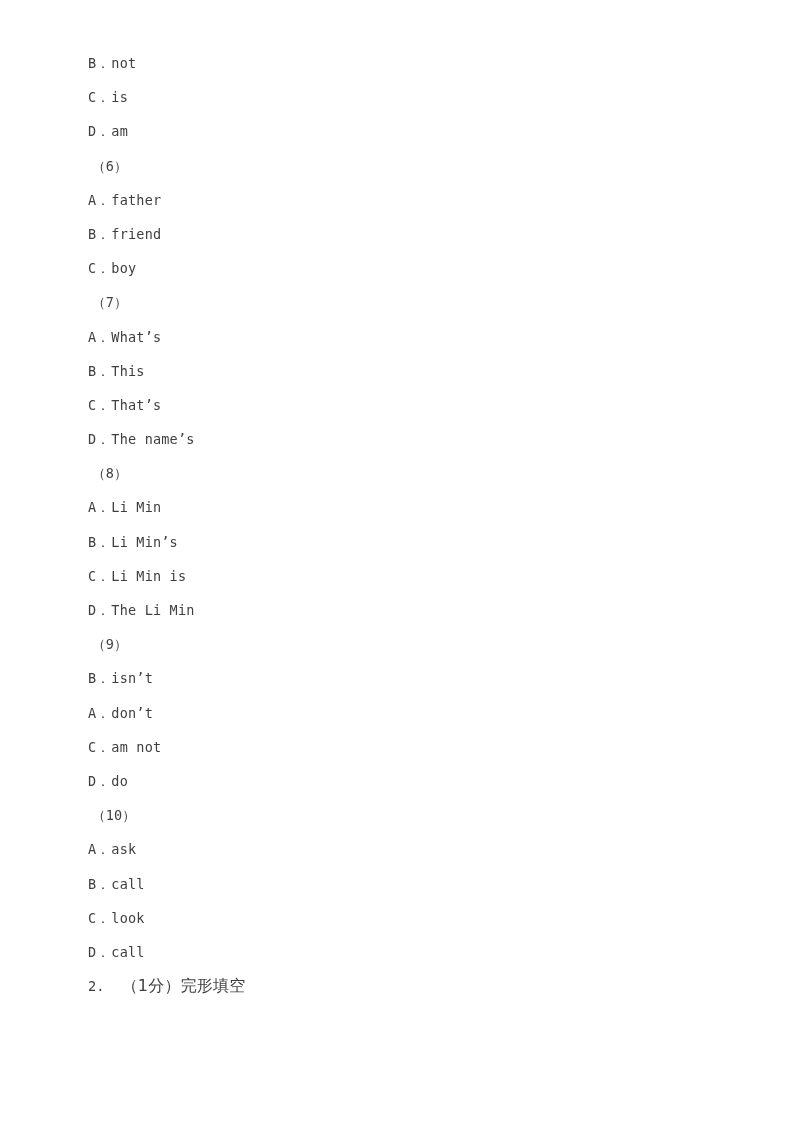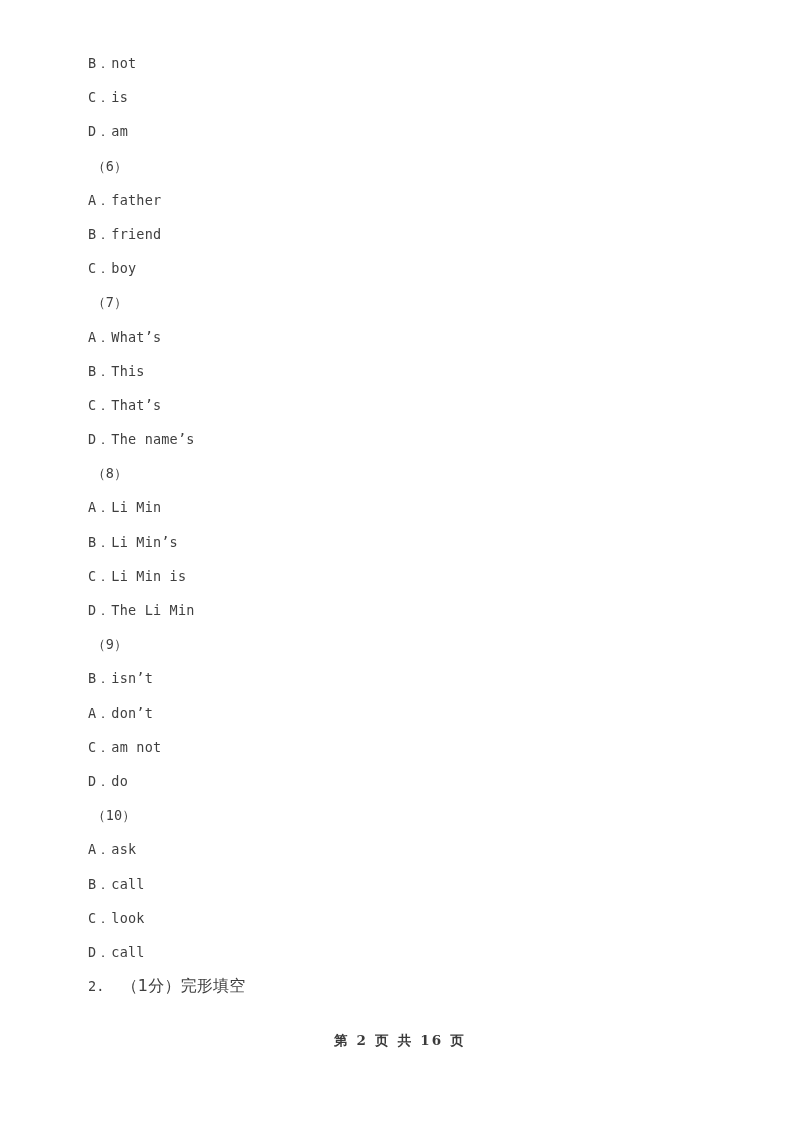--- a/index.html
+++ b/index.html
@@ -126,15 +126,14 @@
       <div class="line opt-line"><span class="opt-letter">C</span><span class="opt-dot">．</span><span class="opt-text">am not</span></div>
       <div class="line opt-line"><span class="opt-letter">D</span><span class="opt-dot">．</span><span class="opt-text">do</span></div>
       <div class="line group-line">（10）</div>
       <div class="line opt-line"><span class="opt-letter">A</span><span class="opt-dot">．</span><span class="opt-text">ask</span></div>
       <div class="line opt-line"><span class="opt-letter">B</span><span class="opt-dot">．</span><span class="opt-text">call</span></div>
       <div class="line opt-line"><span class="opt-letter">C</span><span class="opt-dot">．</span><span class="opt-text">look</span></div>
       <div class="line opt-line"><span class="opt-letter">D</span><span class="opt-dot">．</span><span class="opt-text">call</span></div>
       <div class="line q-line"><span class="q-num">2.</span><span class="q-gap"></span><span class="cjk">（1分）</span><span class="cjk">完形填空</span></div>
     </div>
 
-  <div class="footer">第 2 页 共 16 页</div>
 
 </div>
 
 </body></html>

